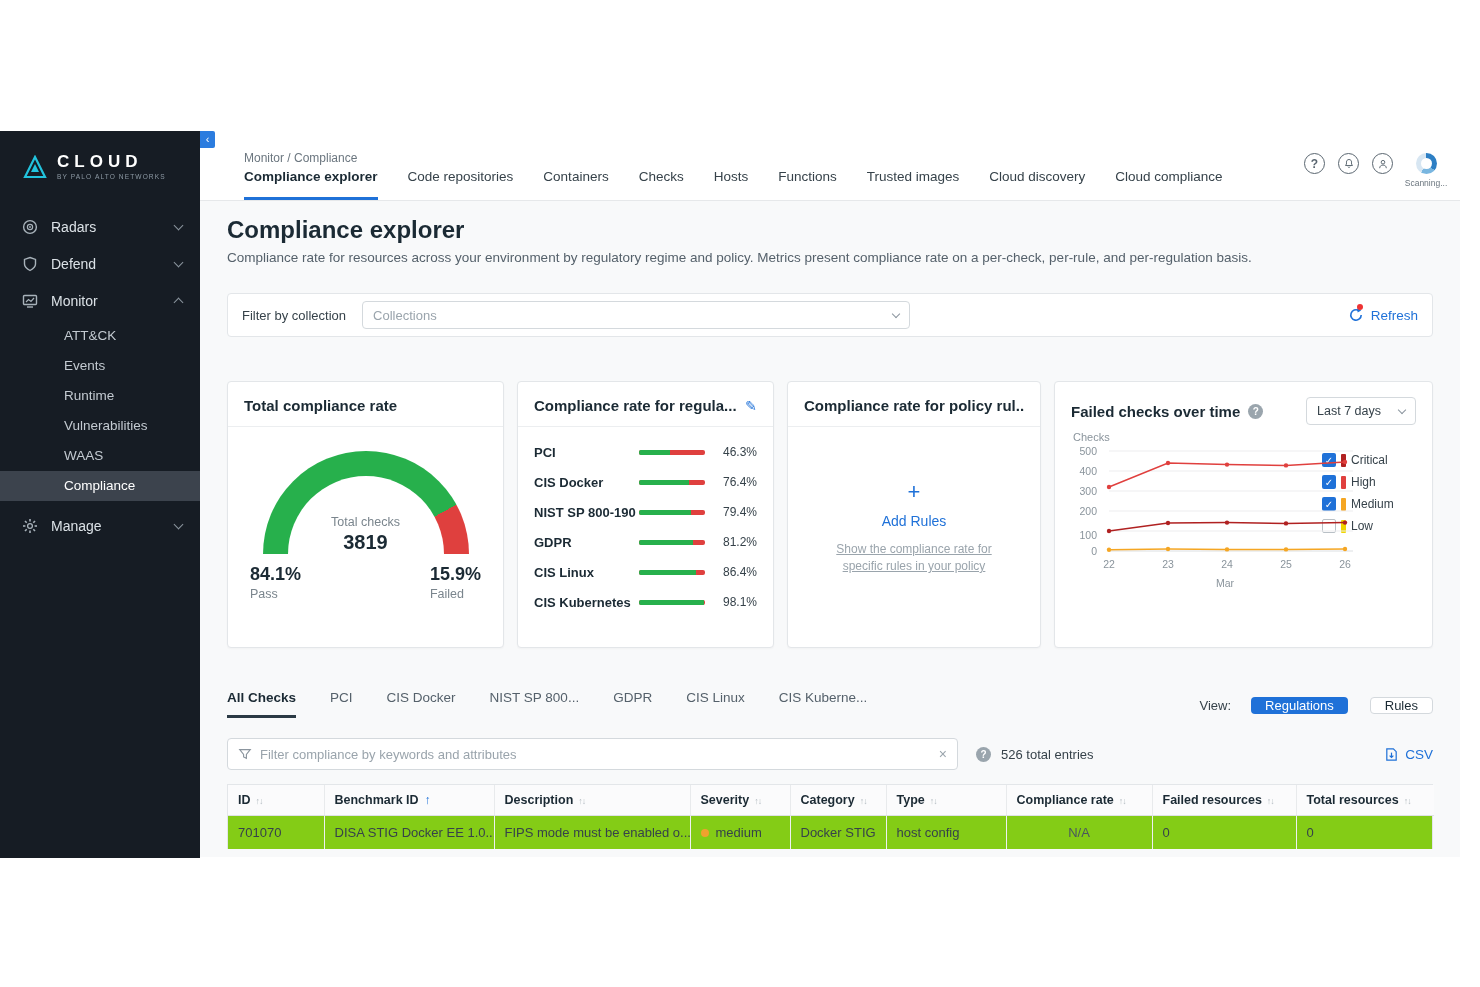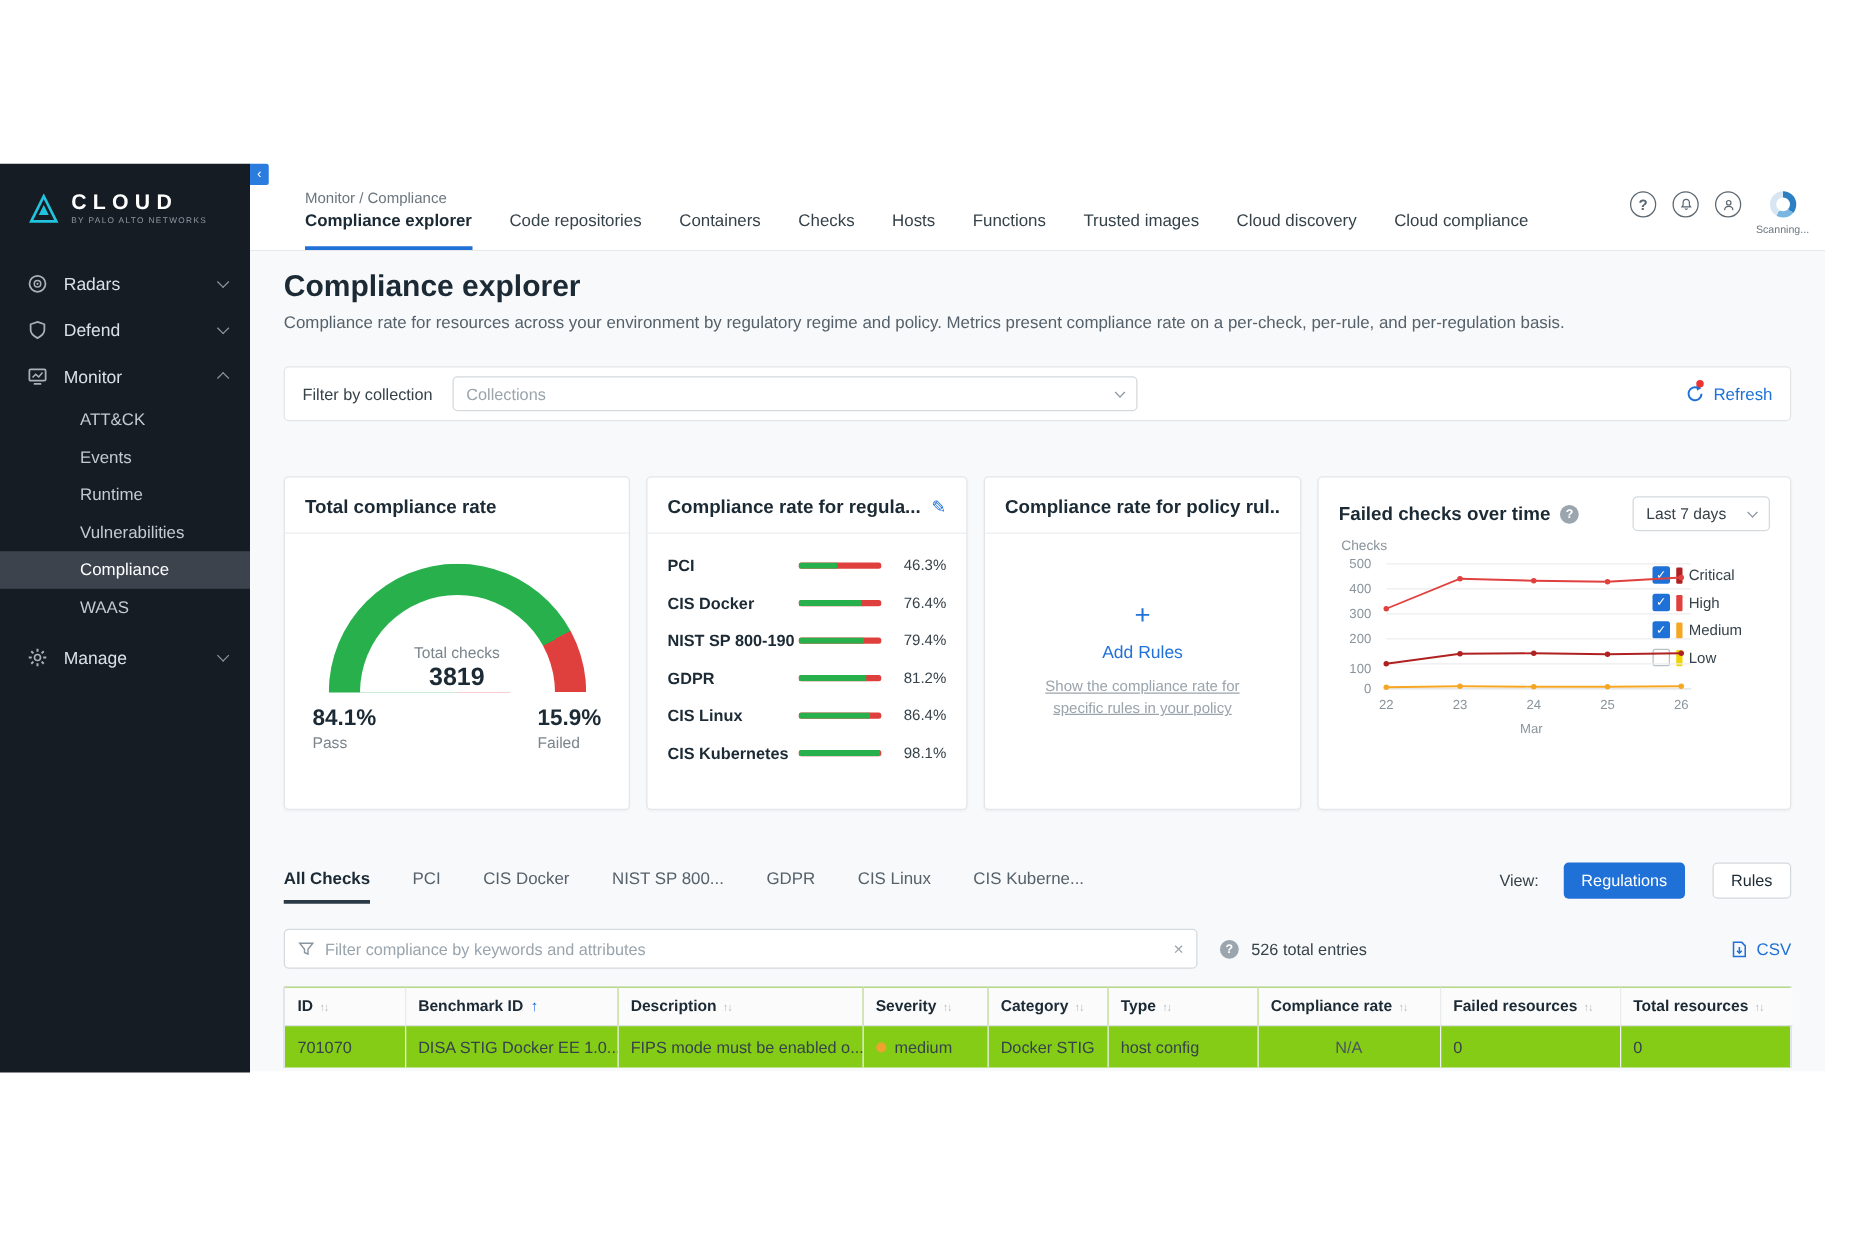--- a/index.html
+++ b/index.html
@@ -101,21 +101,21 @@
   .legend-swatch { width:5px; height:13px; border-radius:1px; flex:0 0 5px; }
   .legend-label { font-size:12px; color:#36424a; }
 
   
   .checks-row { display:flex; align-items:flex-end; margin-top:42px; }
   .checks-tabs { display:flex; gap:34px; }
   .ctab { font-size:13.5px; color:#55616b; padding-bottom:10px; border-bottom:3px solid transparent; cursor:pointer; white-space:nowrap; }
   .ctab.active { color:#1b2a34; font-weight:700; border-bottom-color:#2b3a45; }
   .view-toggle { margin-left:auto; display:flex; align-items:center; gap:20px; padding-bottom:4px; }
   .view-label { font-size:13px; color:#36424a; }
-  .vt-btn { height:29px; padding:0 14px; font-size:13px; border-radius:4px; display:flex; align-items:center; cursor:pointer; }
+  .vt-btn { height:17px; padding:0 14px; font-size:13px; border-radius:4px; display:flex; align-items:center; cursor:pointer; }
   .vt-btn.active { background:#1f71d8; color:#fff; }
   .vt-btn.inactive { background:#fff; color:#1b2a34; border:1px solid #d4d9dd; margin-left:2px; }
 
   
   .toolbar { display:flex; align-items:center; margin-top:20px; }
   .search-box { width:731px; height:32px; background:#fff; border:1px solid #d4d9dd; border-radius:4px; display:flex; align-items:center; padding:0 10px; gap:8px; }
   .search-box input { flex:1; border:none; outline:none; font-size:13px; color:#36424a; font-family:inherit; background:transparent; }
   .search-box input::placeholder { color:#9aa4ac; }
   .clear-x { color:#9aa4ac; font-size:14px; cursor:pointer; }
   .tb-help { margin-left:18px; }
@@ -184,22 +184,22 @@
               </svg>
           </span>
           <span class="nav-label">Monitor</span>
           <span class="caret up"></span>
         </div>
         <div class="subnav">
           <div class="subnav-item">ATT&amp;CK</div>
           <div class="subnav-item">Events</div>
           <div class="subnav-item">Runtime</div>
           <div class="subnav-item">Vulnerabilities</div>
+          <div class="subnav-item">WAAS</div>
           <div class="subnav-item active">Compliance</div>
-          <div class="subnav-item">WAAS</div>
         </div>
         <div class="nav-item">
           <span class="nav-ico">
             <svg class="ico" width="16" height="16" viewBox="0 0 16 16">
                 <circle cx="8" cy="8" r="2.4" fill="none" stroke="#a8b2ba" stroke-width="1.3"></circle>
                 <g stroke="#a8b2ba" stroke-width="1.6">
                   <line x1="8" y1="1" x2="8" y2="3.4"></line>
                   <line x1="8" y1="12.6" x2="8" y2="15"></line>
                   <line x1="1" y1="8" x2="3.4" y2="8"></line>
                   <line x1="12.6" y1="8" x2="15" y2="8"></line>

